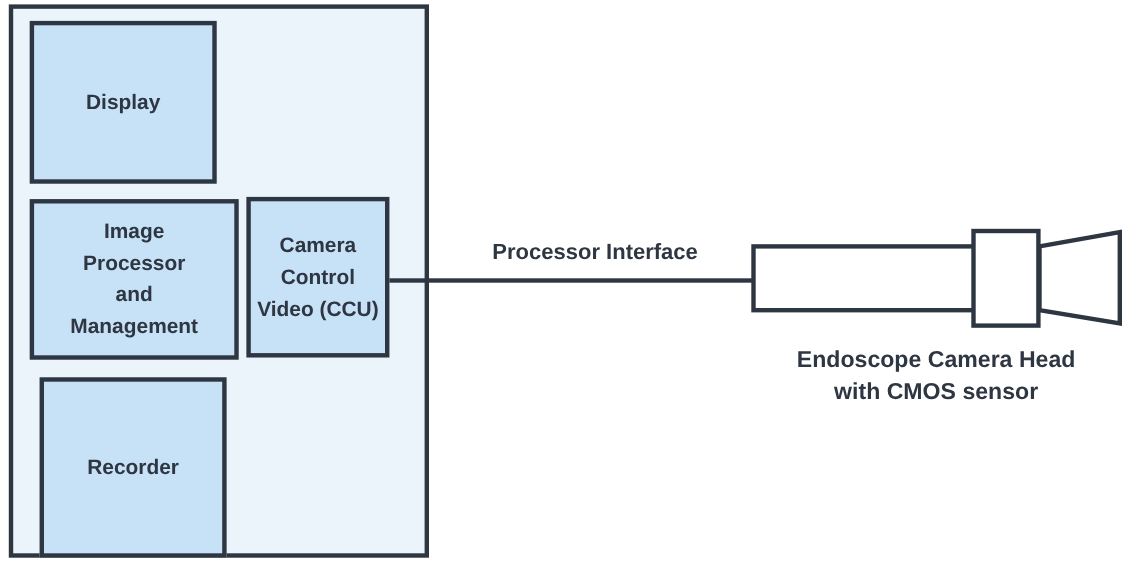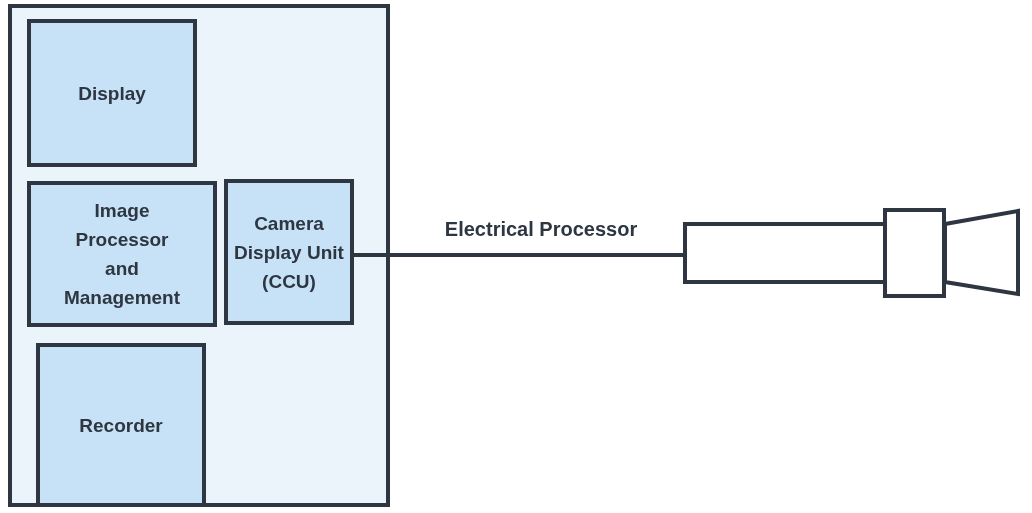--- a/index.html
+++ b/index.html
@@ -97,29 +97,33 @@
   <div class="block" id="blk-display">
     <span class="lbl">Display</span>
   </div>
   <div class="block" id="blk-image">
     <span class="lbl">Image Processor and Management</span>
   </div>
   <div class="block" id="blk-recorder">
     <span class="lbl">Recorder</span>
   </div>
   <div class="block" id="blk-ccu">
-    <span class="lbl">Camera Display Unit (CCU)</span>
+    <span class="lbl">Camera Control Video (CCU)</span>
   </div>
 
   <div class="connector"></div>
 
-  <div class="iface-title">Electrical Processor</div>
+  <div class="iface-title">Processor Interface</div>
   <div class="iface-signals">
   </div>
 
   <svg class="camera-svg" viewBox="0 0 350 104">
     <rect x="5" y="24" width="202" height="58" fill="#ffffff" stroke="#2e3642" stroke-width="4"></rect>
     <polygon points="265,24 338,11 338,94 265,82" fill="#ffffff" stroke="#2e3642" stroke-width="4" stroke-linejoin="miter"></polygon>
     <rect x="205" y="10" width="59" height="86" fill="#ffffff" stroke="#2e3642" stroke-width="4"></rect>
   </svg>
 
+  <div class="camera-label">
+    <div>Endoscope Camera Head</div>
+    <div>with CMOS sensor</div>
+  </div>
 
 </div>
 
 </body></html>

